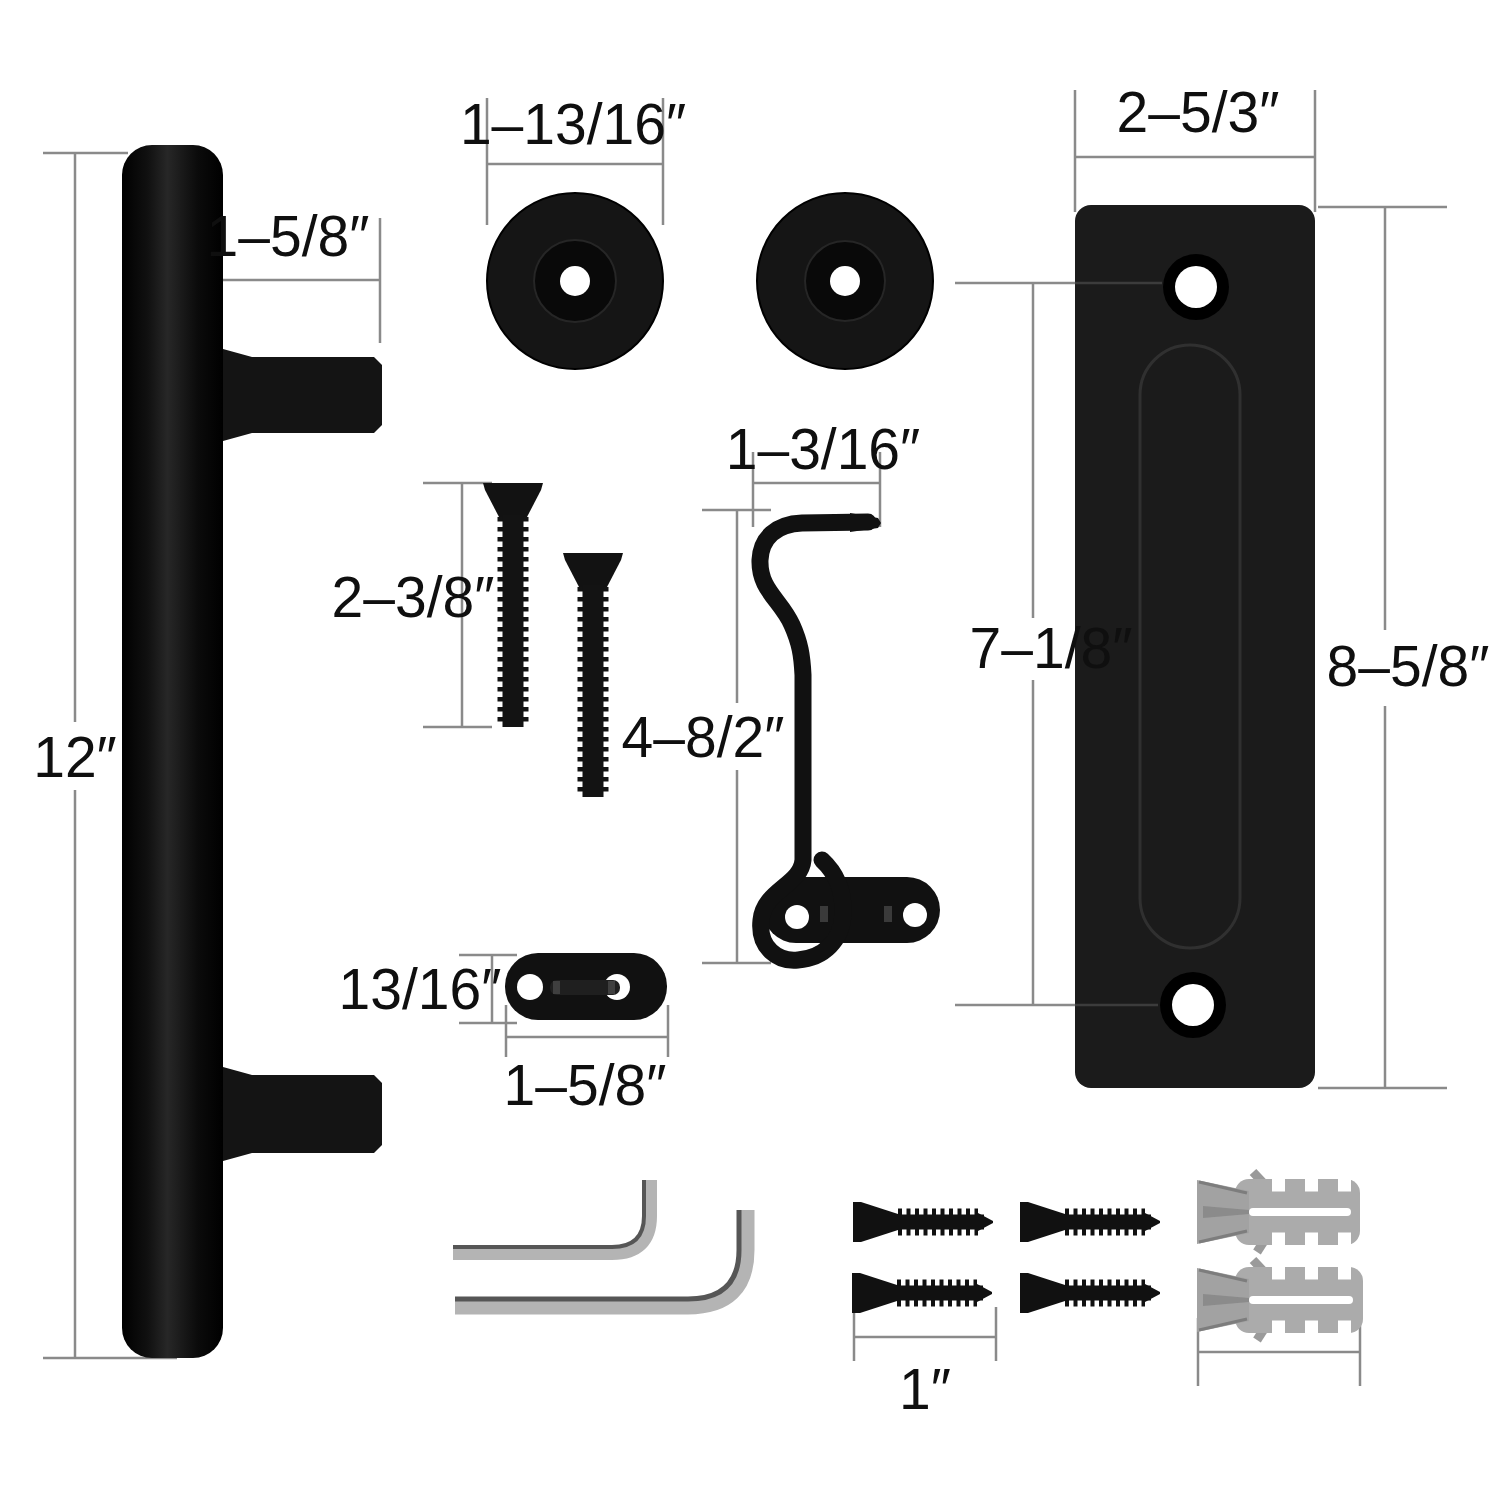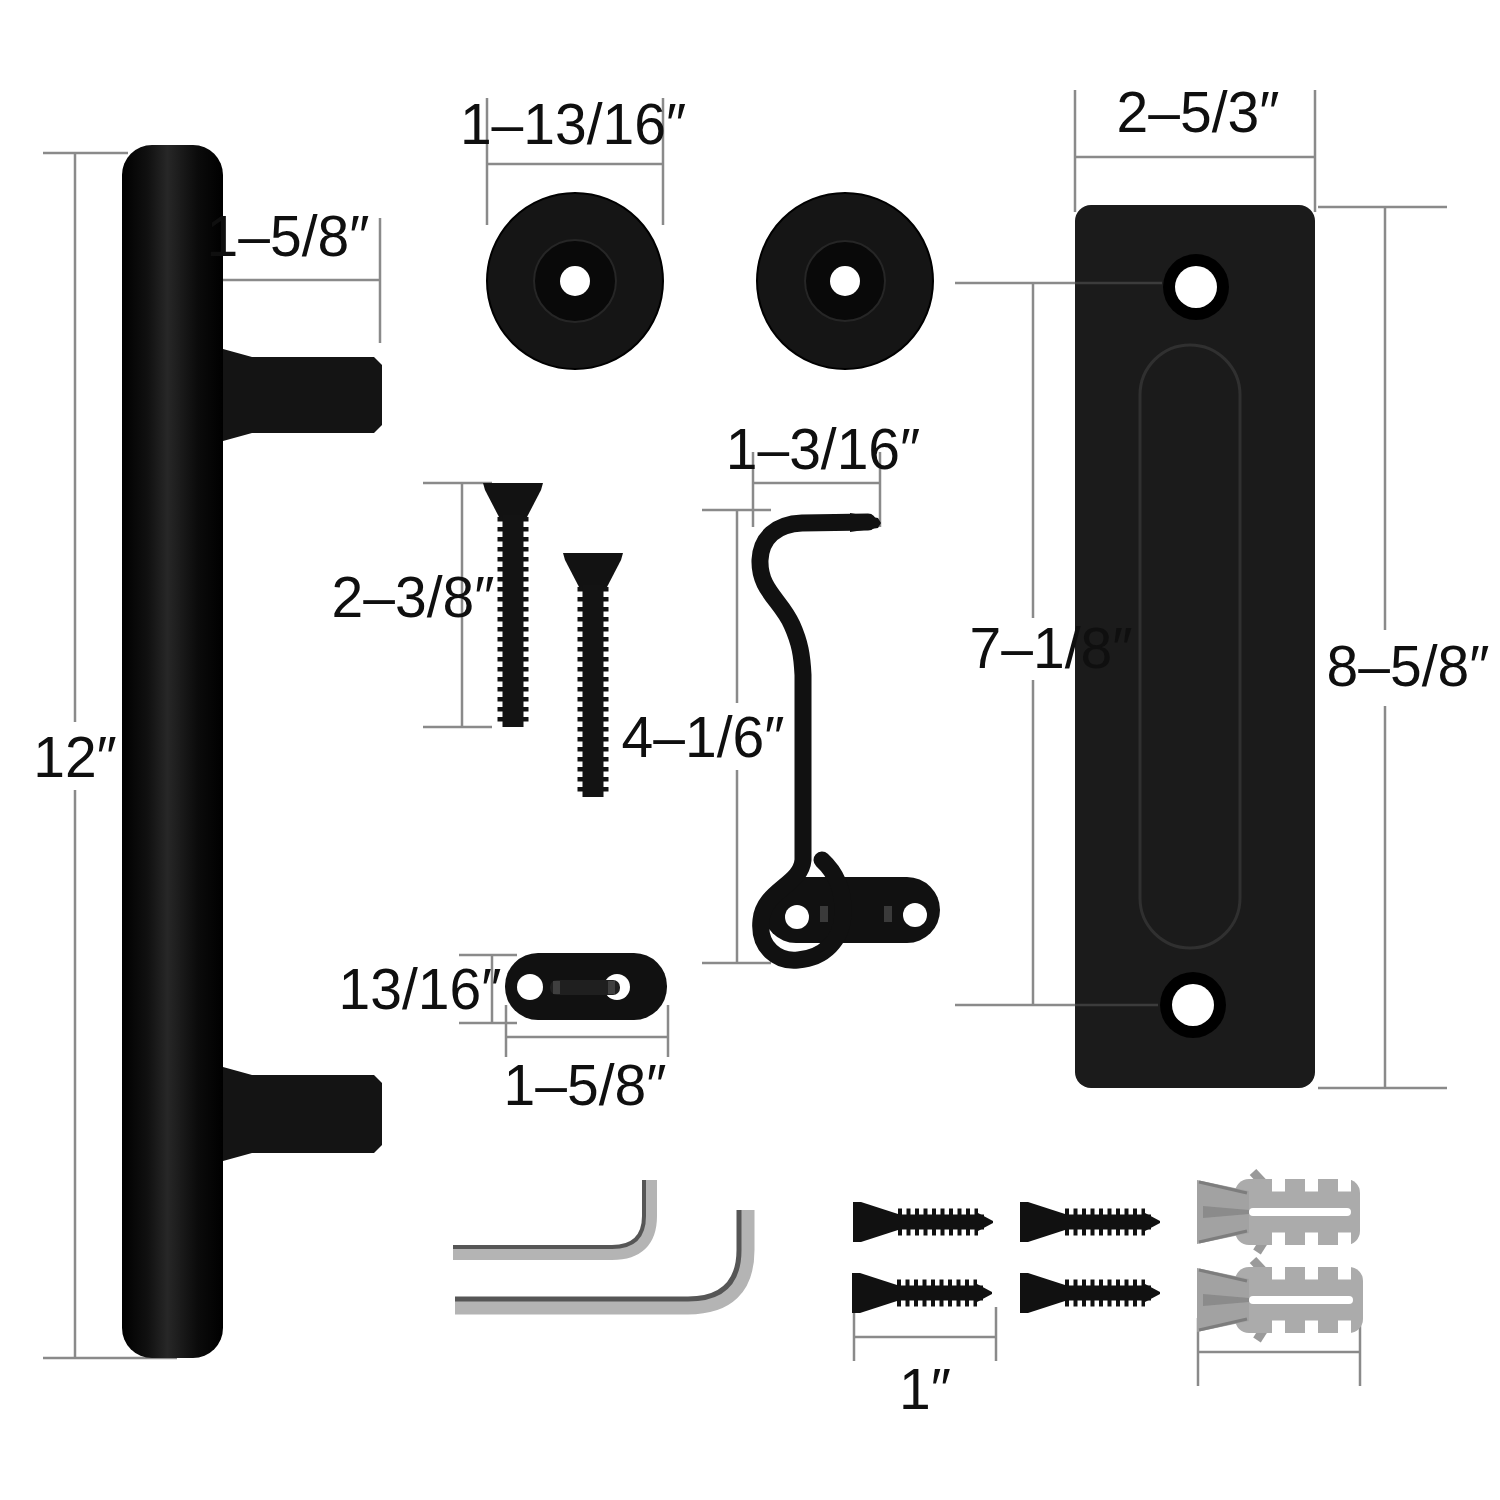--- a/index.html
+++ b/index.html
@@ -236,21 +236,21 @@
     <polygon fill="#8b8b8b" points="1203,1294 1249,1298 1249,1302 1203,1306"></polygon>
     <rect x="1249" y="1296" width="104" height="8" rx="4" fill="#ffffff"></rect>
   </g>
 </svg>
 
 <div class="dim-label" style="left:75px;top:757px;">12″</div>
 <div class="dim-label" style="left:288px;top:236px;">1–5/8″</div>
 <div class="dim-label" style="left:573px;top:124px;">1–13/16″</div>
 <div class="dim-label" style="left:384px;top:597px;margin-left:29px;">2–3/8″</div>
 <div class="dim-label" style="left:823px;top:429px;margin-top:20px;">1–3/16″</div>
-<div class="dim-label" style="left:703px;top:737px;">4–1/6″</div>
+<div class="dim-label" style="left:703px;top:737px;">4–8/2″</div>
 <div class="dim-label" style="left:1023px;top:648px;margin-left:28px;">7–1/8″</div>
 <div class="dim-label" style="left:1198px;top:112px;">2–5/3″</div>
 <div class="dim-label" style="left:1408px;top:666px;">8–5/8″</div>
 <div class="dim-label" style="left:420px;top:989px;">13/16″</div>
 <div class="dim-label" style="left:585px;top:1085px;">1–5/8″</div>
 <div class="dim-label" style="left:925px;top:1389px;">1″</div>
 
 </div>
 
 </body></html>

